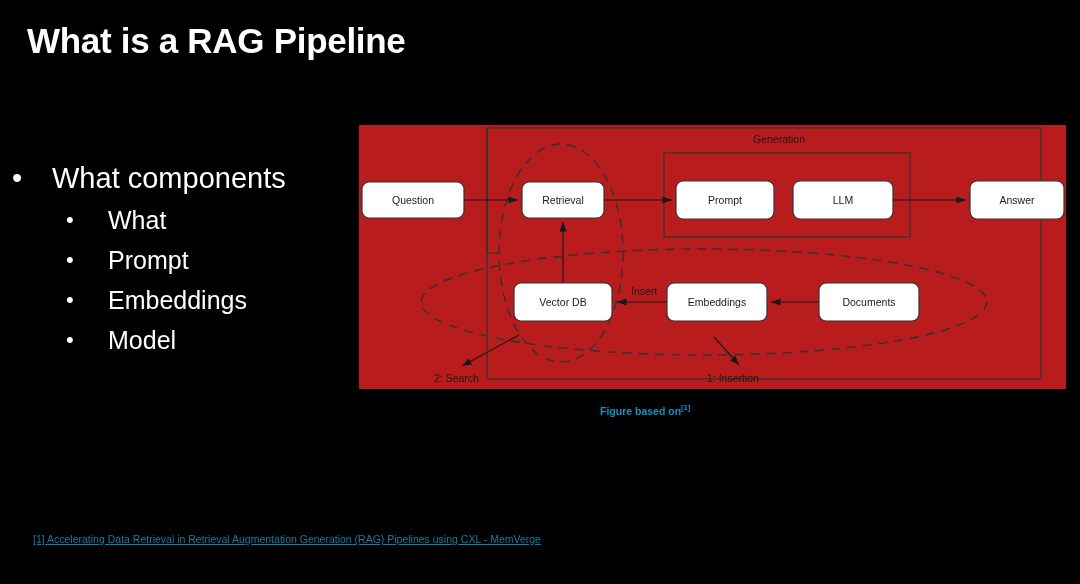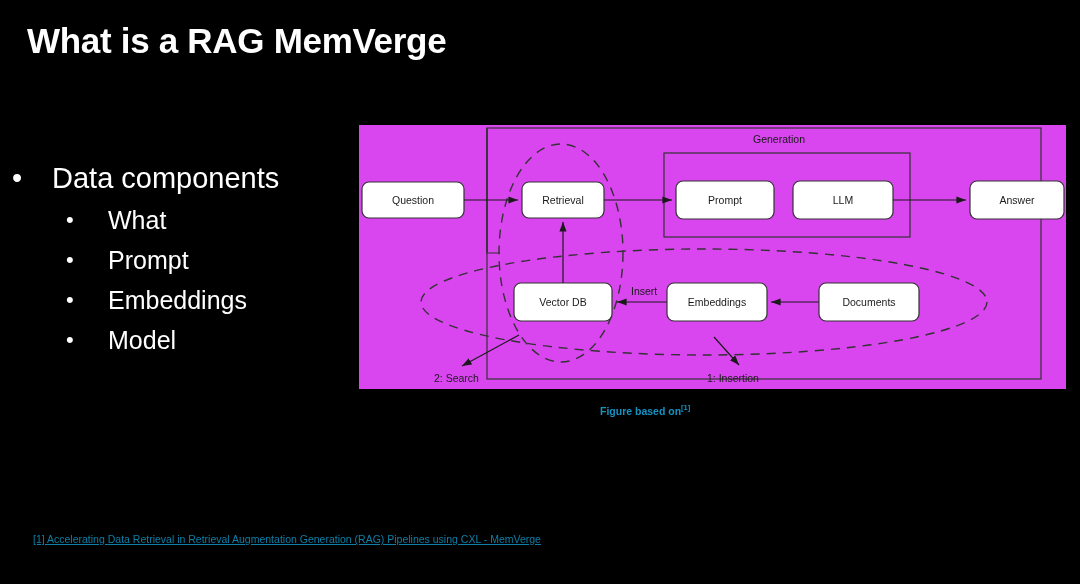--- a/index.html
+++ b/index.html
@@ -81,21 +81,21 @@
     color: #ffffff;
   }
 
   
   .figure-panel {
     position: absolute;
     left: 359px;
     top: 125px;
     width: 707px;
     height: 264px;
-    background: #d946ef;
+    background: #b91c1c;
     overflow: hidden;
   }
   .figure-panel svg {
     display: block;
   }
   .fig-box-label {
     font-family: "Liberation Sans", sans-serif;
     font-size: 10.5px;
     fill: #1a1a1a;
   }
@@ -131,27 +131,27 @@
     white-space: nowrap;
     cursor: pointer;
     padding-left: 19px;
   }
 </style>
 </head>
 <body>
 
 <div class="slide">
 
-  <div class="slide-title">What is a RAG MemVerge</div>
+  <div class="slide-title">What is a RAG Pipeline</div>
 
   <div class="bullet-area">
 
     <div class="bullet-l1">
       <span class="dot">•</span>
-      <span>Data components</span>
+      <span>What components</span>
     </div>
 
     <div class="bullet-l2">
       <span class="dot">•</span>
       <span>What</span>
     </div>
 
     <div class="bullet-l2">
       <span class="dot">•</span>
       <span>Prompt</span>

